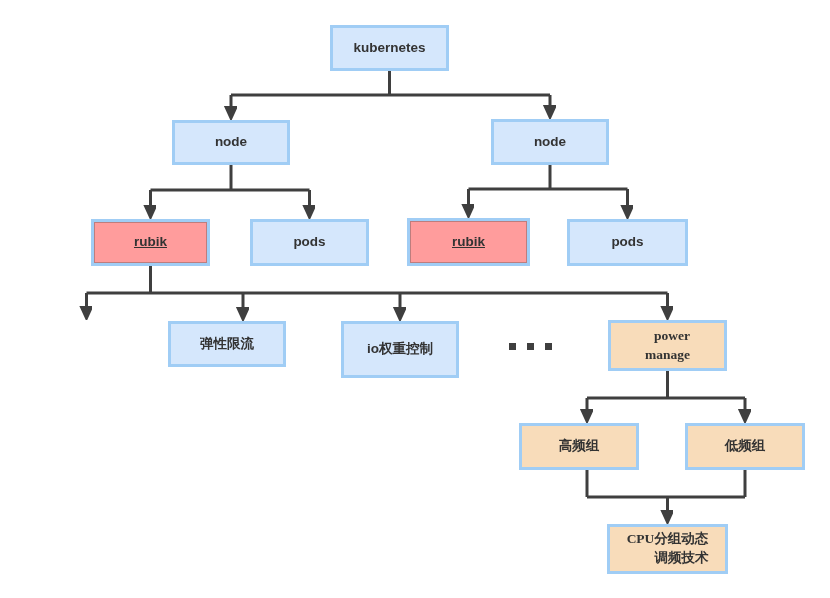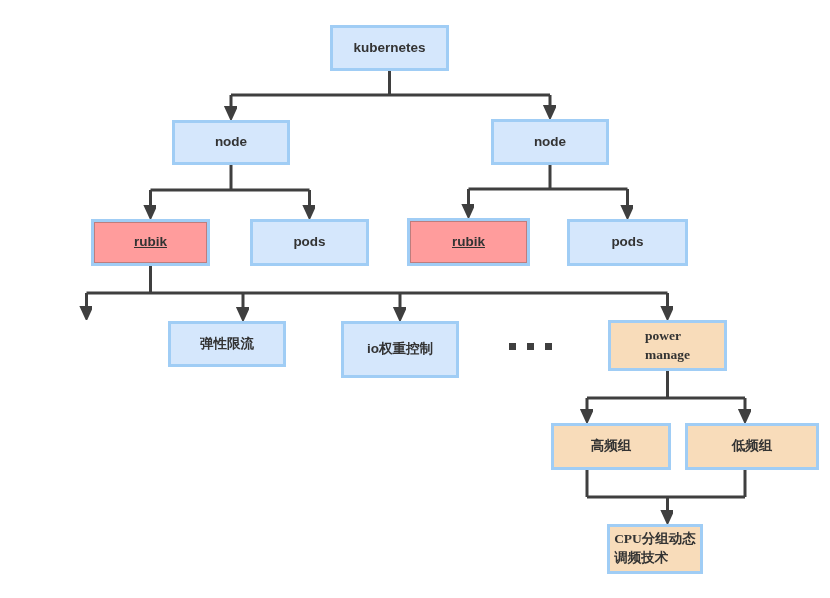--- a/index.html
+++ b/index.html
@@ -11,21 +11,21 @@
     overflow:hidden;
   }
   .wires{position:absolute;left:0;top:0;}
   .wires path{stroke:var(--line,#3f3f3f);stroke-width:3;fill:none;}
   #arrowhead-path{fill:var(--line,#3f3f3f);}
   .box{
     position:absolute;box-sizing:border-box;
     border:3px solid var(--border,#a0cdf5);
     background:var(--blue,#d5e7fc);
     display:flex;align-items:center;justify-content:center;
-    text-align:left;white-space:pre-line;
+    text-align:right;white-space:pre-line;
     font-weight:bold;font-size:13.5px;line-height:1.4;
     color:var(--text,#333333);
   }
   .pink{background:var(--pink,#ff9c9c);box-shadow:inset 0 0 0 1px rgba(70,70,70,.35);text-decoration:underline;}
   .orange{background:var(--orange,#f8dcba);font-family:Liberation Serif, serif;}
   .dots{position:absolute;left:509px;top:343px;display:flex;gap:11px;}
   .dots .dot{width:7px;height:7px;background:var(--line,#3f3f3f);}
 </style>
 </head>
 <body>
@@ -93,20 +93,20 @@
 
   <div class="dots" aria-label="...">
     <span class="dot"></span>
     <span class="dot"></span>
     <span class="dot"></span>
   </div>
 
   <div class="box orange" style="left:608px;top:320px;width:119px;height:51px">power
 manage</div>
 
-  <div class="box orange" style="left:551px;top:423px;width:120px;height:47px">高频组</div>
+  <div class="box orange" style="left:519px;top:423px;width:120px;height:47px">高频组</div>
 
-  <div class="box orange" style="left:685px;top:423px;width:134px;height:47px">低频组</div>
+  <div class="box orange" style="left:685px;top:423px;width:120px;height:47px">低频组</div>
 
-  <div class="box orange" style="left:607px;top:524px;width:96px;height:50px">CPU分组动态
+  <div class="box orange" style="left:607px;top:524px;width:121px;height:50px">CPU分组动态
 调频技术</div>
 
 </div>
 
 </body></html>

